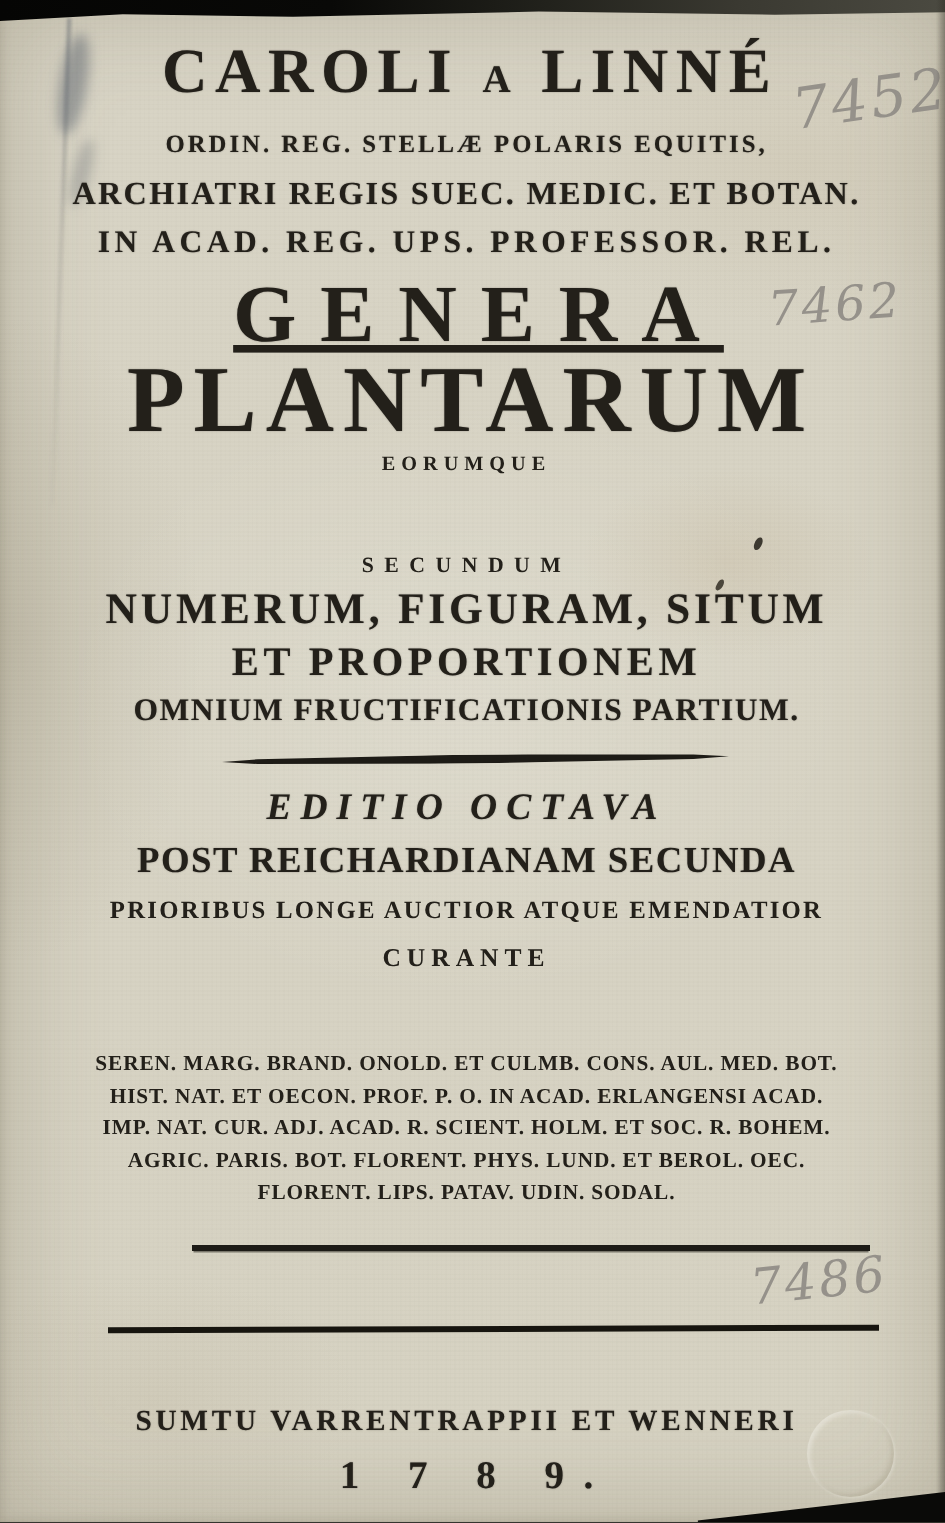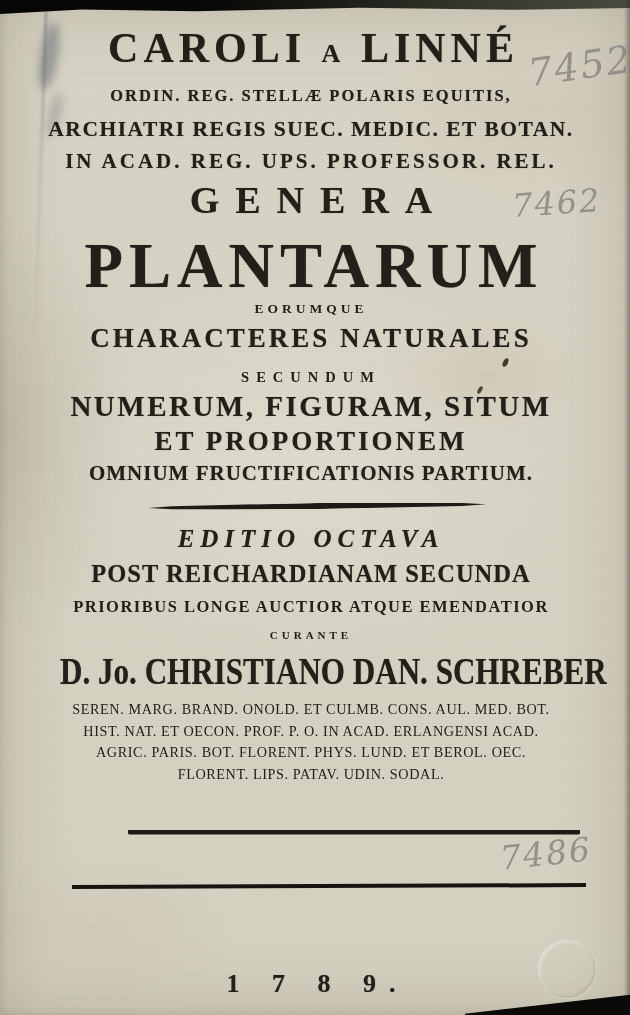--- a/index.html
+++ b/index.html
@@ -52,40 +52,40 @@
     box-shadow:inset 2px 2px 3px rgba(255,255,252,0.55), inset -2px -2px 3px rgba(138,128,102,0.35), 1px 1px 2px rgba(255,255,250,0.4);
   }
   
   .line{position:absolute;left:8px;right:16px;text-align:center;color:var(--ink,#23201a);font-weight:bold;white-space:nowrap;}
   .soft{text-shadow:0 0 1px rgba(35,32,26,0.45);}
   .l-author  {top:24px;  font-size:42px; letter-spacing:5px; text-indent:5px;}
   .l-author .smallcap{font-size:26px;}
   .l-t1      {top:86px;  font-size:16.5px;letter-spacing:2px;}
   .l-t2      {top:117px; font-size:21.5px;letter-spacing:1.5px;}
   .l-t3      {top:149px; font-size:21px;  letter-spacing:3px;}
-  .l-genera  {top:178px; font-size:38px;  letter-spacing:16px;text-indent:16px;}
+  .l-genera  {top:178px; font-size:54px;  letter-spacing:16px;text-indent:16px;text-decoration:underline;}
   .l-plantarum{top:230px;font-size:63px;  letter-spacing:6px; text-indent:6px;}
   .l-eorumque{top:301px; font-size:13.5px;letter-spacing:4px;}
   .l-charact {top:323px; font-size:27px;  letter-spacing:3px;}
   .l-secundum{top:369px; font-size:14.5px;letter-spacing:7px;}
   .l-numerum {top:390px; font-size:29px;  letter-spacing:2.5px;}
   .l-proport {top:426px; font-size:27px;  letter-spacing:3px;}
   .l-omnium  {top:461px; font-size:21px;  letter-spacing:1px;}
   .rule-swell{
     position:absolute;left:148px;top:503px;width:338px;height:6px;background:#1d1b16;
     clip-path:polygon(0 55%,7% 28%,50% 0,93% 25%,100% 50%,93% 75%,50% 100%,7% 80%);
     transform:rotate(-0.6deg);
   }
   .l-editio  {top:525px; font-size:25px;  letter-spacing:6px; font-style:italic;}
   .l-post    {top:560px; font-size:24.5px;letter-spacing:1px;}
   .l-priorib {top:597px; font-size:16.5px;letter-spacing:1.5px;}
-  .l-curante {top:629px; font-size:11px;letter-spacing:4px;}
+  .l-curante {top:629px; font-size:17px;letter-spacing:4px;}
   .l-editor  {top:650px; font-size:37px;  letter-spacing:0;}
   .l-editor .squeeze{display:inline-block;transform:scaleX(0.84);transform-origin:center;}
-  .affil     {position:absolute;left:8px;right:16px;top:699px;text-align:center;color:#23201a;font-weight:normal;}
+  .affil     {position:absolute;left:8px;right:16px;top:699px;text-align:center;color:#23201a;font-weight:bold;}
   .affil div {font-size:14.2px;line-height:21.6px;letter-spacing:0.6px;white-space:nowrap;}
   .rule1     {position:absolute;left:128px;top:830px;width:452px;height:3.5px;background:#1d1b16;box-shadow:0 2px 0 -1px rgba(29,27,22,0.5);}
   .l-volumen {top:842px; font-size:31px;  letter-spacing:7px;text-indent:7px;font-style:italic;}
   .rule2     {position:absolute;left:72px;top:884px;width:514px;height:3.5px;background:#17150f;transform:rotate(-0.2deg);}
   .l-place   {top:905px; font-size:23px;  letter-spacing:2px;font-style:italic;}
   .l-publisher{top:937px;font-size:19.5px;letter-spacing:2.5px;}
   .l-year    {top:969px; font-size:26px;  letter-spacing:13px;text-indent:13px;}
   
   .hw{position:absolute;color:var(--pencil,#8f8b85);font-family:"DejaVu Serif",serif;font-style:italic;font-weight:normal;white-space:nowrap;opacity:.9;}
   .hw1{left:528px;top:44px;font-size:38px;transform:rotate(-8deg);letter-spacing:2px;}
@@ -108,44 +108,44 @@
   <div class="line l-author soft"><span>CAROLI</span>&nbsp;<span class="smallcap">A</span>&nbsp;<span>LINNÉ</span></div>
 
   <div class="line l-t1 soft">ORDIN. REG. STELLÆ POLARIS EQUITIS,</div>
   <div class="line l-t2 soft">ARCHIATRI REGIS SUEC. MEDIC. ET BOTAN.</div>
   <div class="line l-t3 soft">IN ACAD. REG. UPS. PROFESSOR. REL.</div>
 
   <div class="line l-genera soft">GENERA</div>
   <div class="line l-plantarum soft">PLANTARUM</div>
 
   <div class="line l-eorumque">EORUMQUE</div>
-  <div class="line l-charact soft">CHARACTERES NATURALES</div>
   <div class="line l-secundum">SECUNDUM</div>
   <div class="line l-proport soft">ET PROPORTIONEM</div>
   <div class="line l-numerum soft">NUMERUM, FIGURAM, SITUM</div>
   <div class="line l-omnium soft">OMNIUM FRUCTIFICATIONIS PARTIUM.</div>
 
   <div class="rule-swell"></div>
 
   <div class="line l-editio soft">EDITIO OCTAVA</div>
   <div class="line l-post soft">POST REICHARDIANAM SECUNDA</div>
   <div class="line l-priorib">PRIORIBUS LONGE AUCTIOR ATQUE EMENDATIOR</div>
   <div class="line l-curante">CURANTE</div>
-  <div class="line l-editor soft"><span class="squeeze">D. Jo. CHRISTIANO DAN. SCHREBER</span></div>
 
   <div class="affil">
     <div>SEREN. MARG. BRAND. ONOLD. ET CULMB. CONS. AUL. MED. BOT.</div>
     <div>HIST. NAT. ET OECON. PROF. P. O. IN ACAD. ERLANGENSI ACAD.</div>
+    <div>IMP. NAT. CUR. ADJ. ACAD. R. SCIENT. HOLM. ET SOC. R. BOHEM.</div>
     <div>AGRIC. PARIS. BOT. FLORENT. PHYS. LUND. ET BEROL. OEC.</div>
     <div>FLORENT. LIPS. PATAV. UDIN. SODAL.</div>
   </div>
 
   <div class="rule1"></div>
   <div class="rule2"></div>
 
+  <div class="line l-publisher soft">SUMTU VARRENTRAPPII ET WENNERI</div>
   <div class="line l-year soft">1 7 8 9.</div>
 
   <div class="hw hw1">7452</div>
   <div class="hw hw2">7462</div>
   <div class="hw hw3">7486</div>
 
   <div class="edge-top"></div>
   <div class="edge-right"></div>
   <div class="edge-corner"></div>
 </div>

